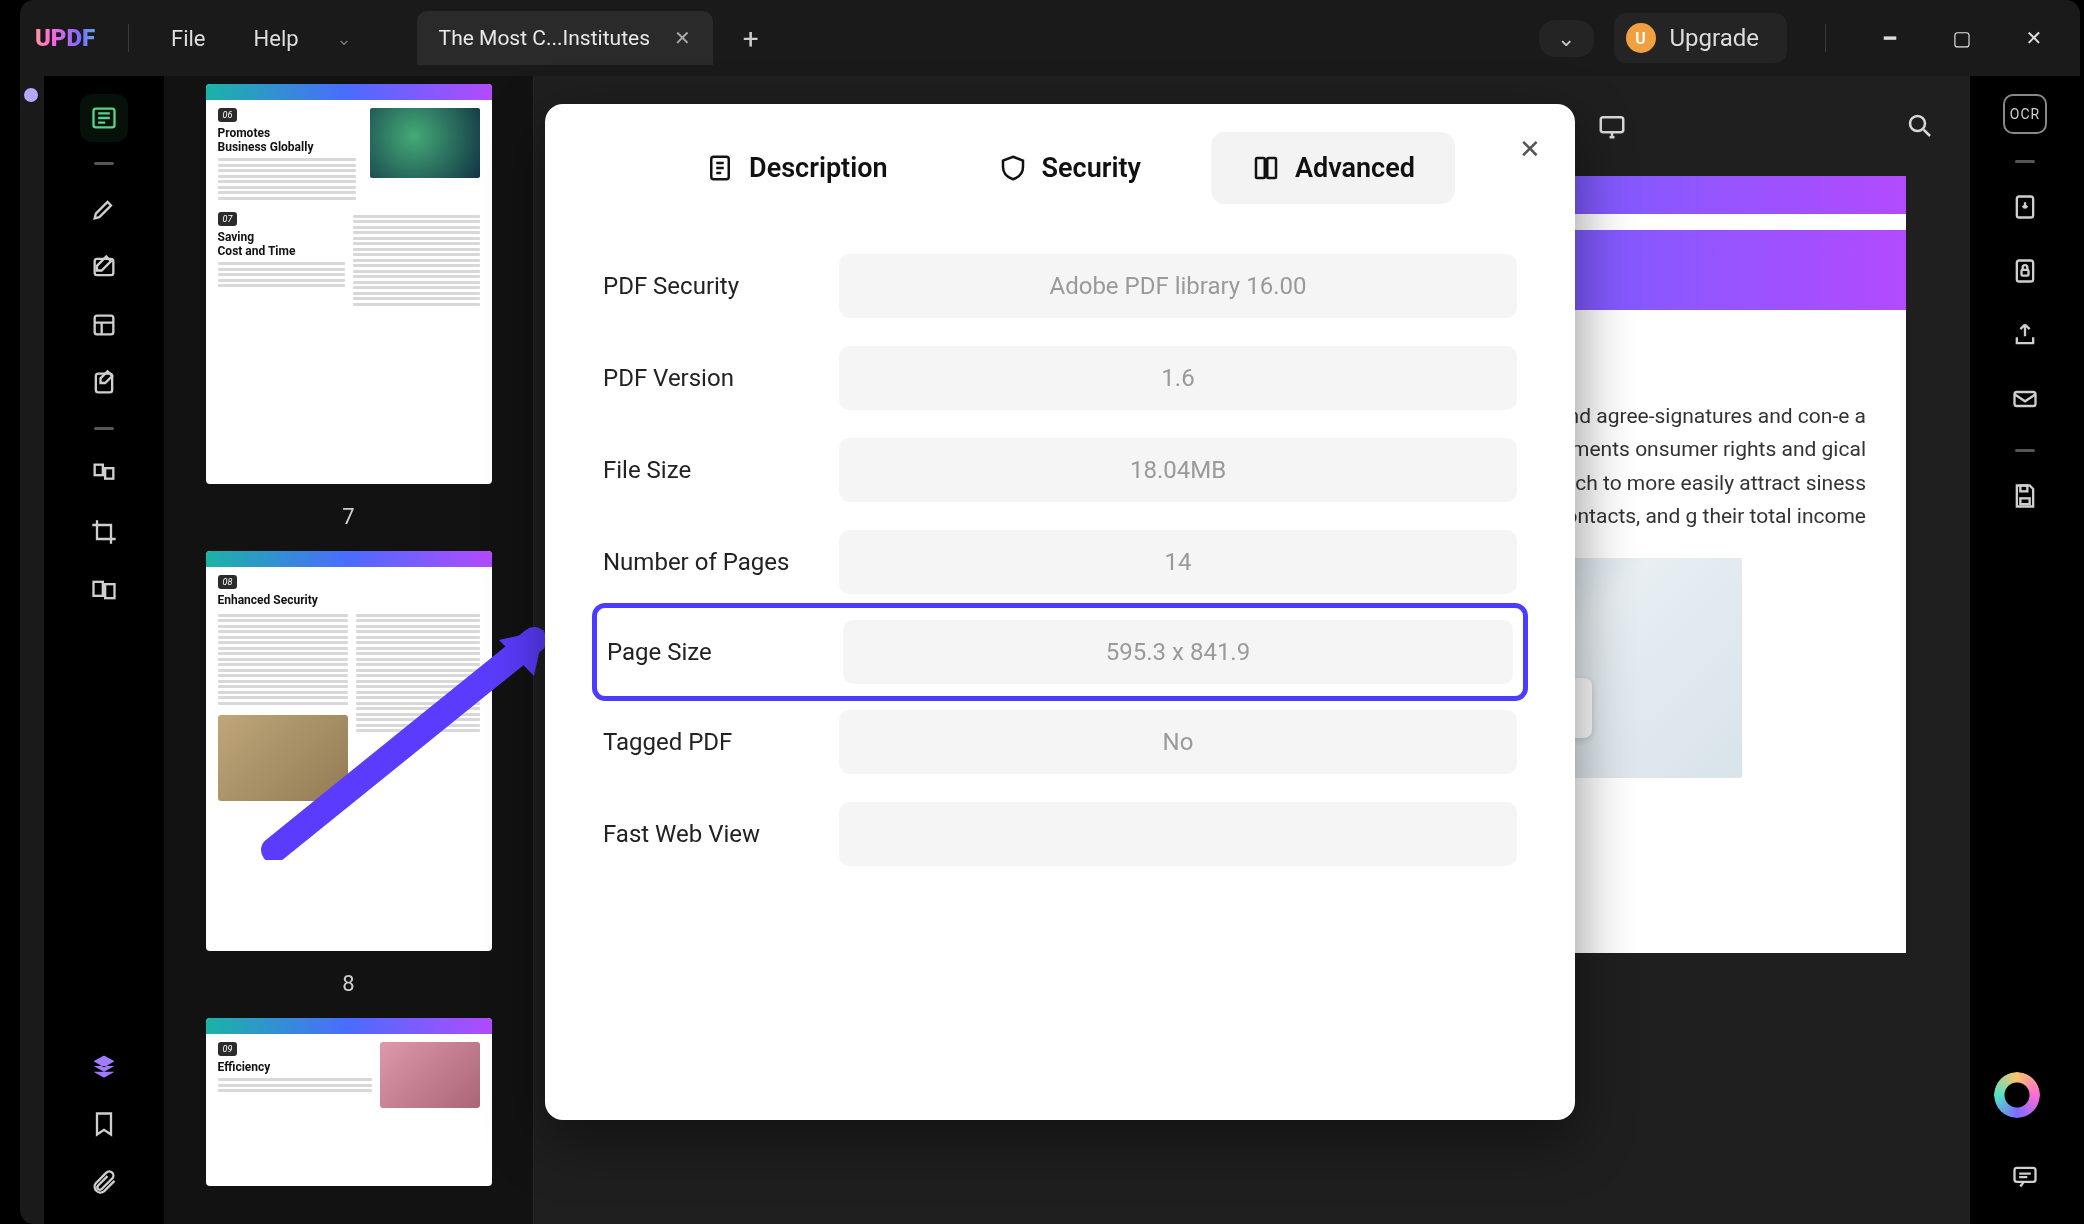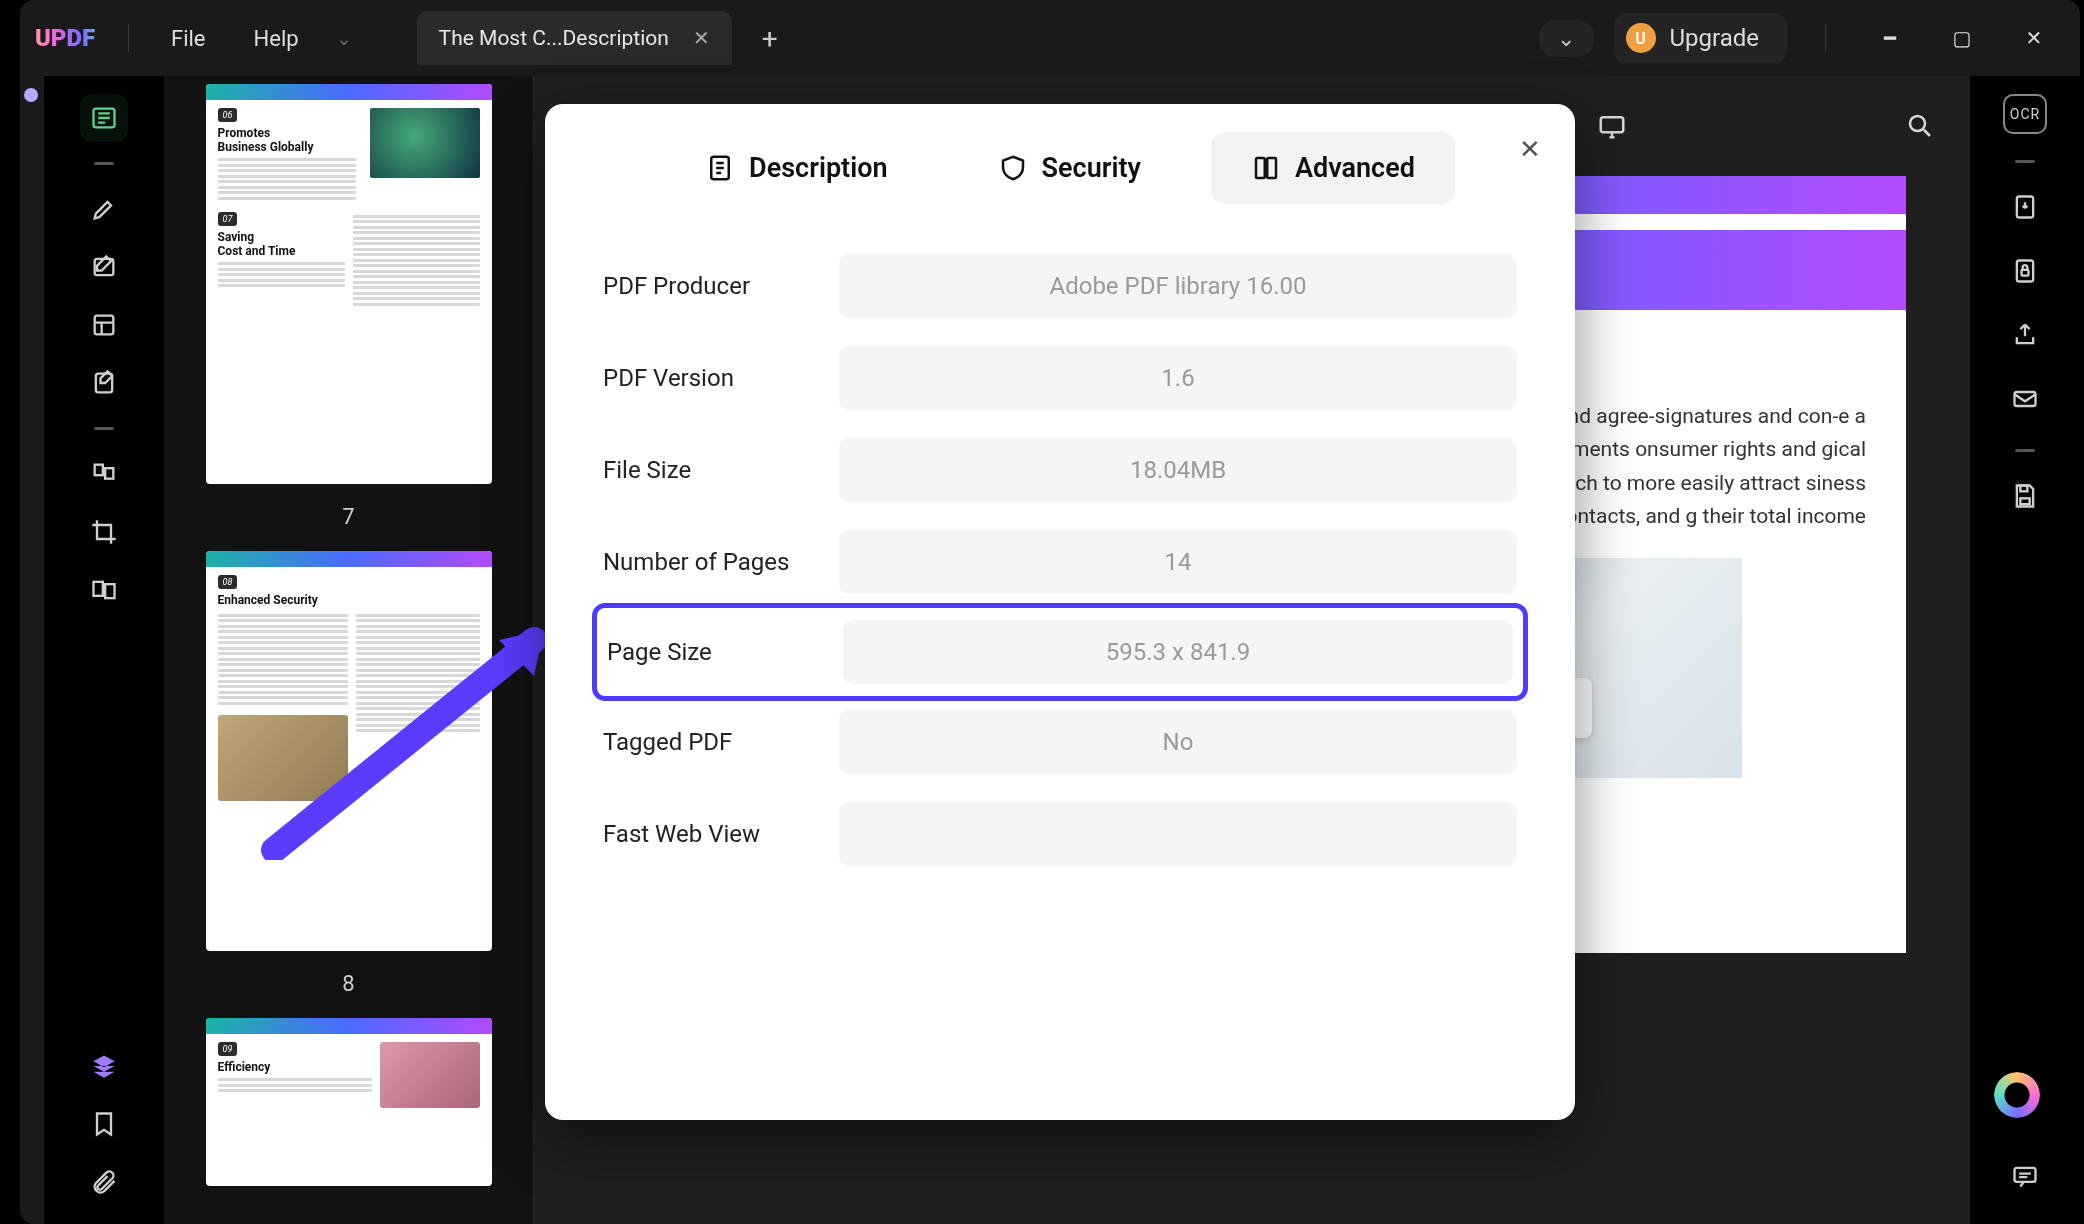--- a/index.html
+++ b/index.html
@@ -204,21 +204,21 @@
   <div class="titlebar">
     <div class="logo">UPDF</div>
     <div class="vbar"></div>
     <div class="menu-item">File</div>
     <div class="menu-item">Help</div>
 
     <span style="width:20px;color:#777;font-size:18px;margin-left:14px">⌄</span>
 
     <div class="tabstrip">
       <div class="tab">
-        <span>The Most C...Description</span>
+        <span>The Most C...Institutes</span>
         <span class="tab-close">✕</span>
       </div>
       <div class="tab-add">+</div>
     </div>
 
     <div class="titlebar-right">
       <div class="chev">⌄</div>
       <div class="upgrade-pill">
         <div class="avatar">U</div>
         <span>Upgrade</span>
@@ -535,21 +535,21 @@
         <svg viewBox="0 0 24 24" fill="none" stroke-width="2">
             <rect x="4" y="4" width="7" height="16" rx="1"></rect>
             <rect x="13" y="4" width="7" height="16" rx="1"></rect>
           </svg>
         <span>Advanced</span>
       </div>
     </div>
 
     <div class="props">
       <div class="prop-row">
-        <div class="prop-label">PDF Producer</div>
+        <div class="prop-label">PDF Security</div>
         <div class="prop-value">Adobe PDF library 16.00</div>
       </div>
       <div class="prop-row">
         <div class="prop-label">PDF Version</div>
         <div class="prop-value">1.6</div>
       </div>
       <div class="prop-row">
         <div class="prop-label">File Size</div>
         <div class="prop-value">18.04MB</div>
       </div>

